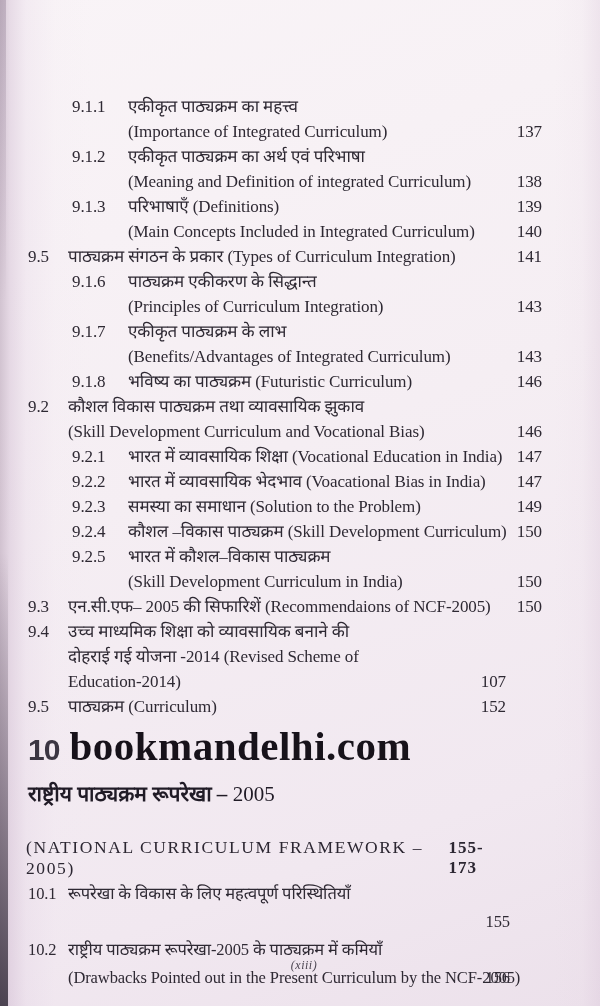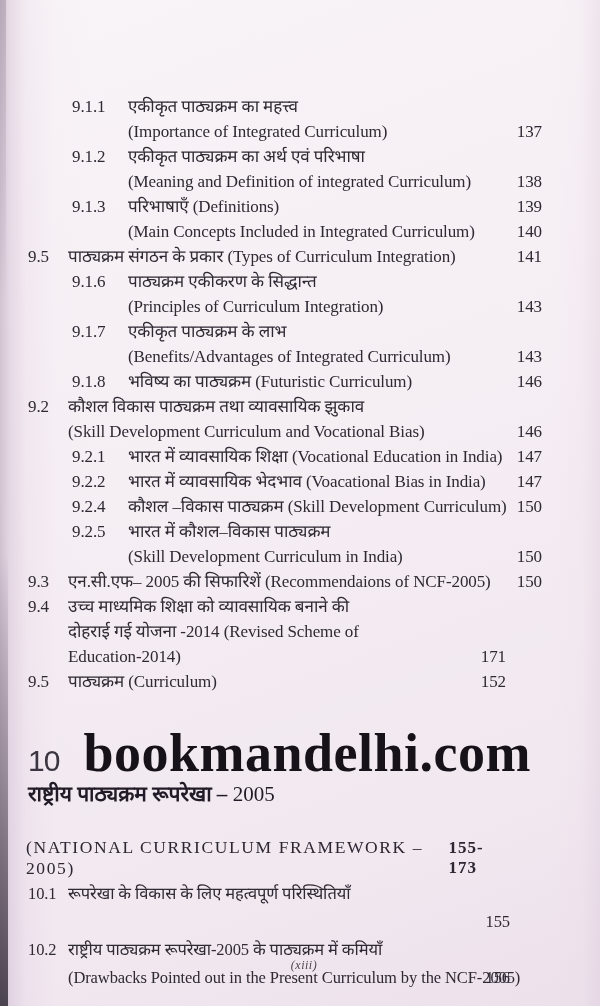--- a/index.html
+++ b/index.html
@@ -30,22 +30,22 @@
   .row .num{position:absolute;left:0;top:0;}
   .row.l2 .num{left:44px;}
   .row.l1 .txt, .row.c1 .txt{display:inline-block;padding-left:40px;}
   .row.l2 .txt, .row.c2 .txt{display:inline-block;padding-left:100px;}
   .row .pg{position:absolute;right:0;top:0;}
   .row.pb .pg{right:36px;}
   .toc10 .row .pg{right:32px;}
 
   
   .wm-line{position:absolute;left:28px;top:722px;display:flex;align-items:baseline;}
-  .wm-num{font-family:"Liberation Sans","DejaVu Sans",sans-serif;font-weight:normal;font-size:30px;color:#3b3542;letter-spacing:-1px;}
-  .wm-text{font-weight:bold;font-size:54px;color:#17121a;margin-left:24px;letter-spacing:0.5px;}
+  .wm-num{font-family:"Liberation Sans","DejaVu Sans",sans-serif;font-weight:bold;font-size:30px;color:#3b3542;letter-spacing:-1px;}
+  .wm-text{font-weight:bold;font-size:41px;color:#17121a;margin-left:10px;letter-spacing:0.5px;}
   .ch-title-hi{position:absolute;left:28px;top:779px;font-size:21px;color:#201b26;}
   .ch-title-hi .b{font-weight:bold;}
   .ch-title-en{position:absolute;left:26px;right:92px;top:812px;font-size:17.5px;letter-spacing:1.6px;color:#2c2732;display:flex;justify-content:space-between;align-items:baseline;margin-top:25px;}
   .ch-pages{font-weight:bold;letter-spacing:1px;font-size:17px;}
 
   .footer{position:absolute;left:8px;right:0;top:958px;text-align:center;font-style:italic;font-size:12px;color:#4a4450;letter-spacing:0.5px;}
 </style>
 </head>
 <body>
 
@@ -63,27 +63,28 @@
     <div class="row l1"><span class="num">9.5</span><span class="txt">पाठ्यक्रम संगठन के प्रकार (Types of Curriculum Integration)</span><span class="pg">141</span></div>
     <div class="row l2"><span class="num">9.1.6</span><span class="txt">पाठ्यक्रम एकीकरण के सिद्धान्त</span><span class="pg"></span></div>
     <div class="row c2"><span class="txt">(Principles of Curriculum Integration)</span><span class="pg">143</span></div>
     <div class="row l2"><span class="num">9.1.7</span><span class="txt">एकीकृत पाठ्यक्रम के लाभ</span><span class="pg"></span></div>
     <div class="row c2"><span class="txt">(Benefits/Advantages of Integrated Curriculum)</span><span class="pg">143</span></div>
     <div class="row l2"><span class="num">9.1.8</span><span class="txt">भविष्य का पाठ्यक्रम (Futuristic Curriculum)</span><span class="pg">146</span></div>
     <div class="row l1"><span class="num">9.2</span><span class="txt">कौशल विकास पाठ्यक्रम तथा व्यावसायिक झुकाव</span><span class="pg"></span></div>
     <div class="row c1"><span class="txt">(Skill Development Curriculum and Vocational Bias)</span><span class="pg">146</span></div>
     <div class="row l2"><span class="num">9.2.1</span><span class="txt">भारत में व्यावसायिक शिक्षा (Vocational Education in India)</span><span class="pg">147</span></div>
     <div class="row l2"><span class="num">9.2.2</span><span class="txt">भारत में व्यावसायिक भेदभाव (Voacational Bias in India)</span><span class="pg">147</span></div>
+    <div class="row l2"><span class="num">9.2.3</span><span class="txt">समस्या का समाधान (Solution to the Problem)</span><span class="pg">149</span></div>
     <div class="row l2"><span class="num">9.2.4</span><span class="txt">कौशल –विकास पाठ्यक्रम (Skill Development Curriculum)</span><span class="pg">150</span></div>
     <div class="row l2"><span class="num">9.2.5</span><span class="txt">भारत में कौशल–विकास पाठ्यक्रम</span><span class="pg"></span></div>
     <div class="row c2"><span class="txt">(Skill Development Curriculum in India)</span><span class="pg">150</span></div>
     <div class="row l1"><span class="num">9.3</span><span class="txt">एन.सी.एफ– 2005 की सिफारिशें (Recommendaions of NCF-2005)</span><span class="pg">150</span></div>
     <div class="row l1 pb"><span class="num">9.4</span><span class="txt">उच्च माध्यमिक शिक्षा को व्यावसायिक बनाने की</span><span class="pg"></span></div>
     <div class="row c1 pb"><span class="txt">दोहराई गई योजना -2014 (Revised Scheme of</span><span class="pg"></span></div>
-    <div class="row c1 pb"><span class="txt">Education-2014)</span><span class="pg">171</span></div>
+    <div class="row c1 pb"><span class="txt">Education-2014)</span><span class="pg">107</span></div>
     <div class="row l1 pb"><span class="num">9.5</span><span class="txt">पाठ्यक्रम (Curriculum)</span><span class="pg">152</span></div>
   </div>
 
   <div class="wm-line">
     <span class="wm-num">10</span>
     <span class="wm-text">bookmandelhi.com</span>
   </div>
 
   <div class="ch-title-hi">
     <span class="b">राष्ट्रीय पाठ्यक्रम रूपरेखा –</span>

